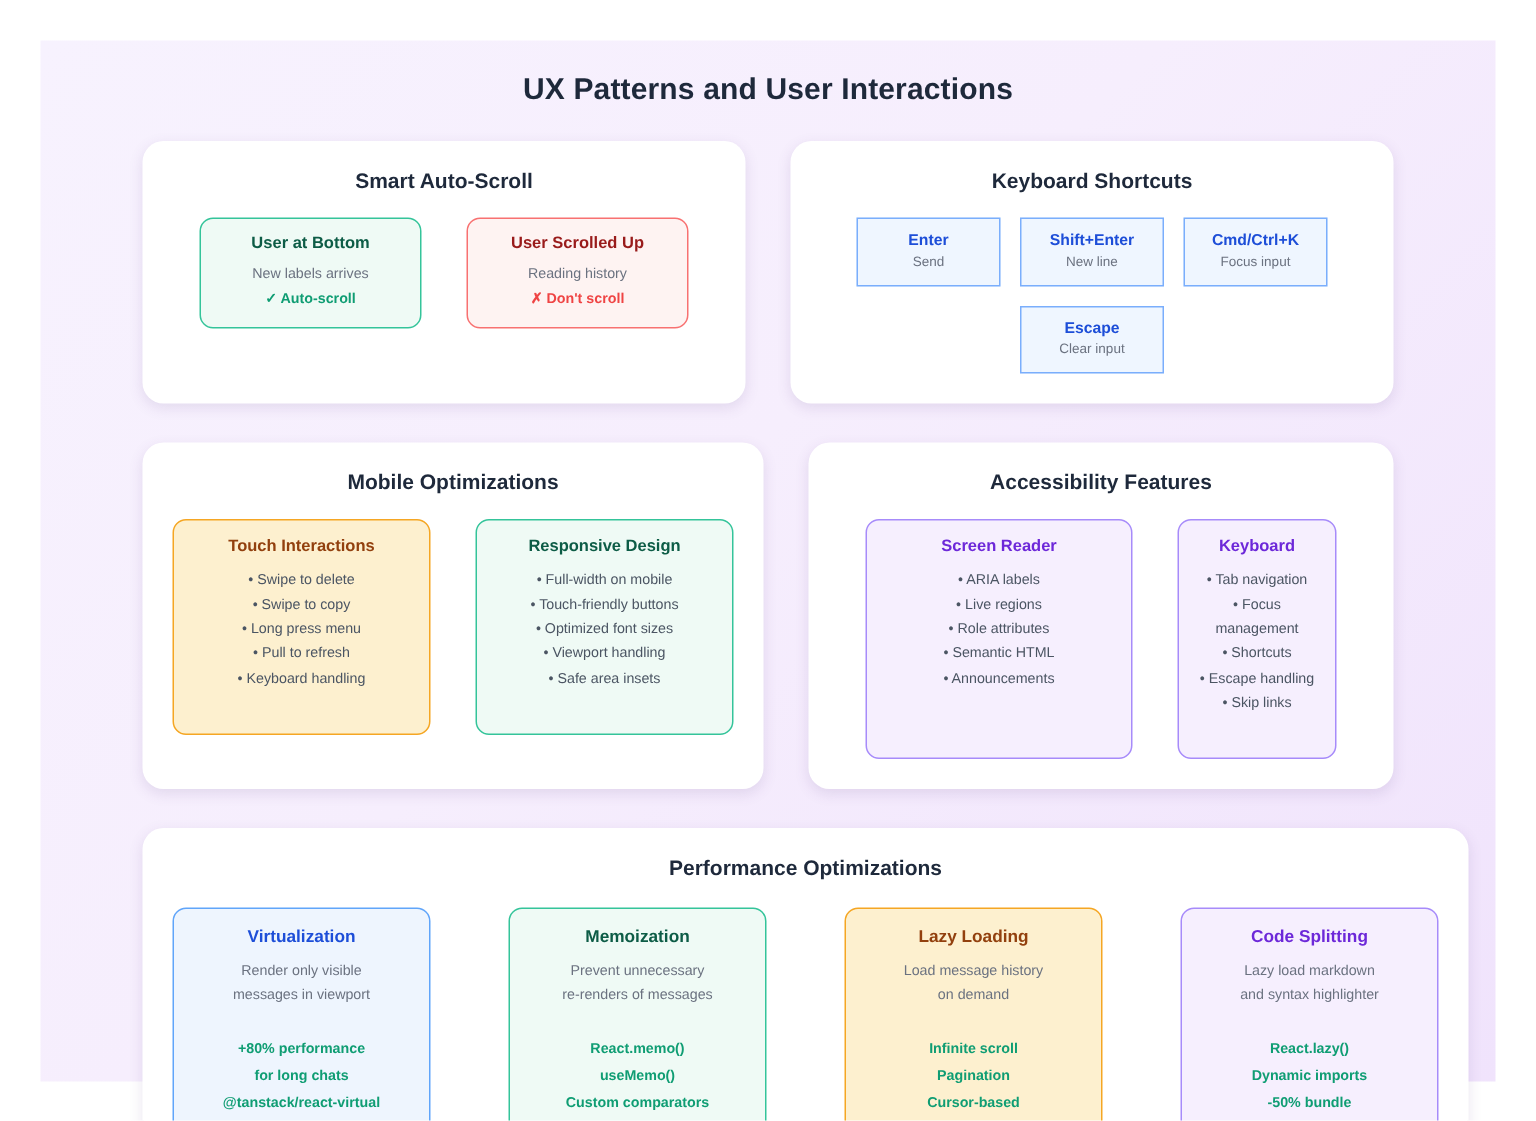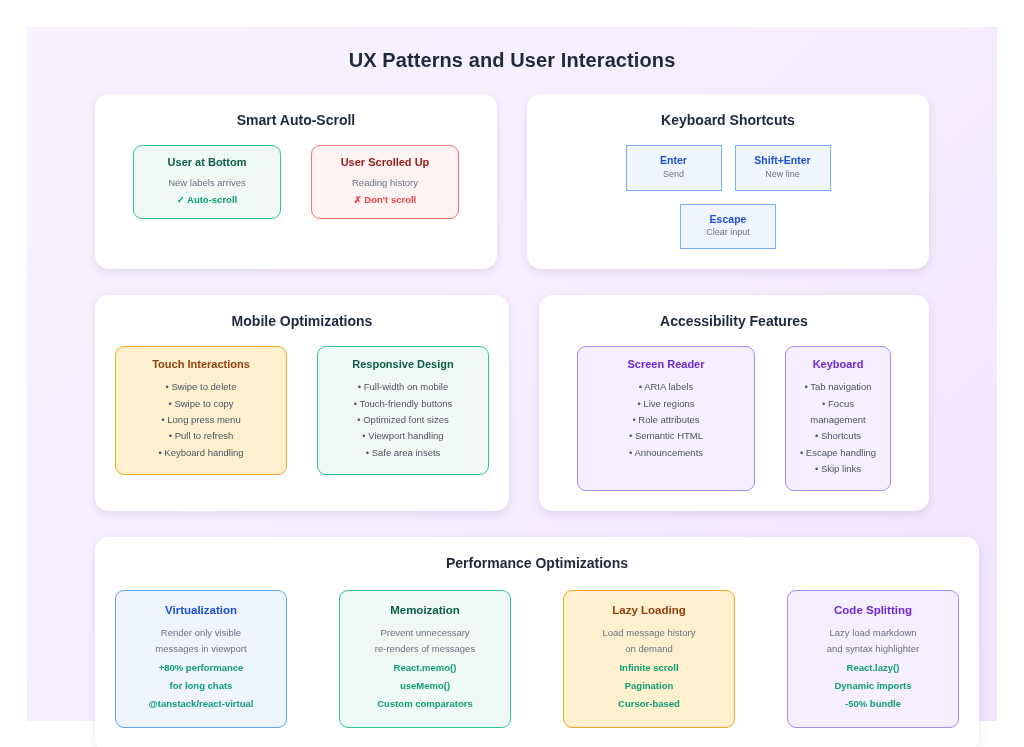--- a/index.html
+++ b/index.html
@@ -153,21 +153,21 @@
     line-height: 1.45;
   }
 
   .key-row-2 {
     display: flex;
     justify-content: center;
     margin-top: 13px;
   }
 
   
-  .listbox { width: 172px; padding: 11px 8px 13px 8px; }
+  .listbox { width: 172px; padding: 11px 8px 28px 8px; }
   .listbox .box-title { margin-bottom: 9px; }
   .listbox .box-line { font-size: 9.5px; color: #4b5563; line-height: 1.72; }
 
   .a11y-wide { width: 178px; }
   .a11y-narrow { width: 106px; }
 
   
   .perf-boxes {
     display: flex;
     justify-content: center;
@@ -179,21 +179,21 @@
     width: 172px;
     padding: 13px 10px 15px 10px;
     border-radius: 9px;
     border-width: 1.6px;
     border-style: solid;
     text-align: center;
   }
 
   .perf-box .box-title { font-size: 11.5px; margin-bottom: 9px; }
   .perf-box .box-line  { font-size: 9.5px; color: #6b7280; line-height: 1.65; }
-  .perf-box .perf-accents { margin-top: 3px; }
+  .perf-box .perf-accents { margin-top: 20px; }
   .perf-box .box-accent { font-size: 9.5px; line-height: 1.68; }
 
   .card-wide { flex: 1 1 100%; padding-bottom: 24px; }
   .row-wide { margin-bottom: 0; }
 </style>
 </head>
 <body>
 
 <div id="stage">
   <div class="board">
@@ -227,20 +227,24 @@
           <div class="card-title">Keyboard Shortcuts</div>
 
           <div class="keys">
             <div class="key-chip">
               <div class="key-name">Enter</div>
               <div class="key-desc">Send</div>
             </div>
             <div class="key-chip">
               <div class="key-name">Shift+Enter</div>
               <div class="key-desc">New line</div>
+            </div>
+            <div class="key-chip">
+              <div class="key-name">Cmd/Ctrl+K</div>
+              <div class="key-desc">Focus input</div>
             </div>
           </div>
 
           <div class="key-row-2">
             <div class="key-chip">
               <div class="key-name">Escape</div>
               <div class="key-desc">Clear input</div>
             </div>
           </div>
         </div>

